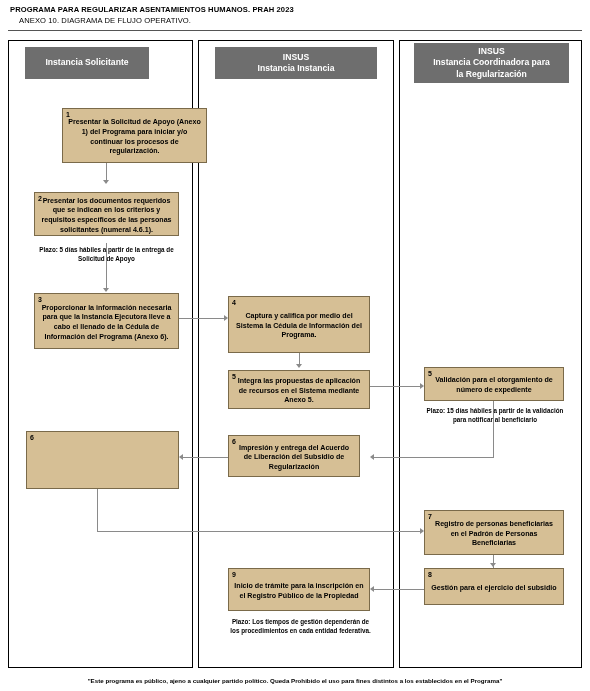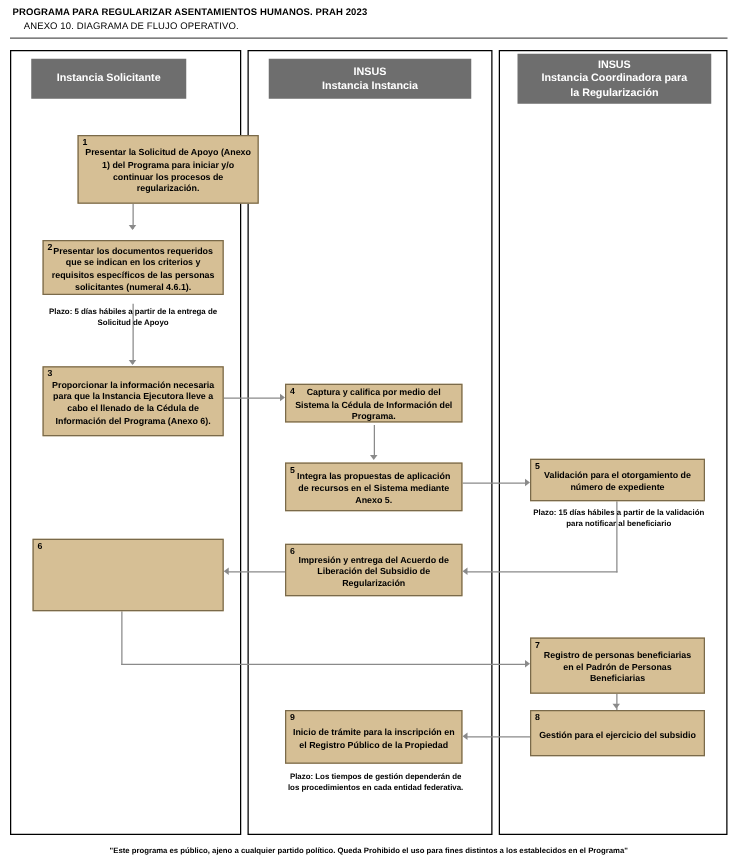--- a/index.html
+++ b/index.html
@@ -107,23 +107,23 @@
   }
   .pbox .txt { display: block; width: 100%; }
 
   
   #box-1 { left: 34px;  top: 108px; width: 145px; height: 55px; margin-left: 28px; }
   #box-2 { left: 34px;  top: 192px; width: 145px; height: 44px; }
   #box-3 { left: 34px;  top: 293px; width: 145px; height: 56px; }
   #box-6a{ left: 26px;  top: 431px; width: 153px; height: 58px; }
 
   
-  #box-4 { left: 228px; top: 307px; width: 142px; height: 31px; }
+  #box-4 { left: 228px; top: 296px; width: 142px; height: 57px; }
   #box-5 { left: 228px; top: 370px; width: 142px; height: 39px; }
-  #box-6b{ left: 228px; top: 435px; width: 142px; height: 42px; }
+  #box-6b{ left: 228px; top: 435px; width: 132px; height: 42px; }
   #box-9 { left: 228px; top: 568px; width: 142px; height: 43px; }
 
   
   #box-5c{ left: 424px; top: 367px; width: 140px; height: 34px; }
   #box-7 { left: 424px; top: 510px; width: 140px; height: 45px; }
   #box-8 { left: 424px; top: 568px; width: 140px; height: 37px; }
 
   
   .plazo {
     position: absolute;

